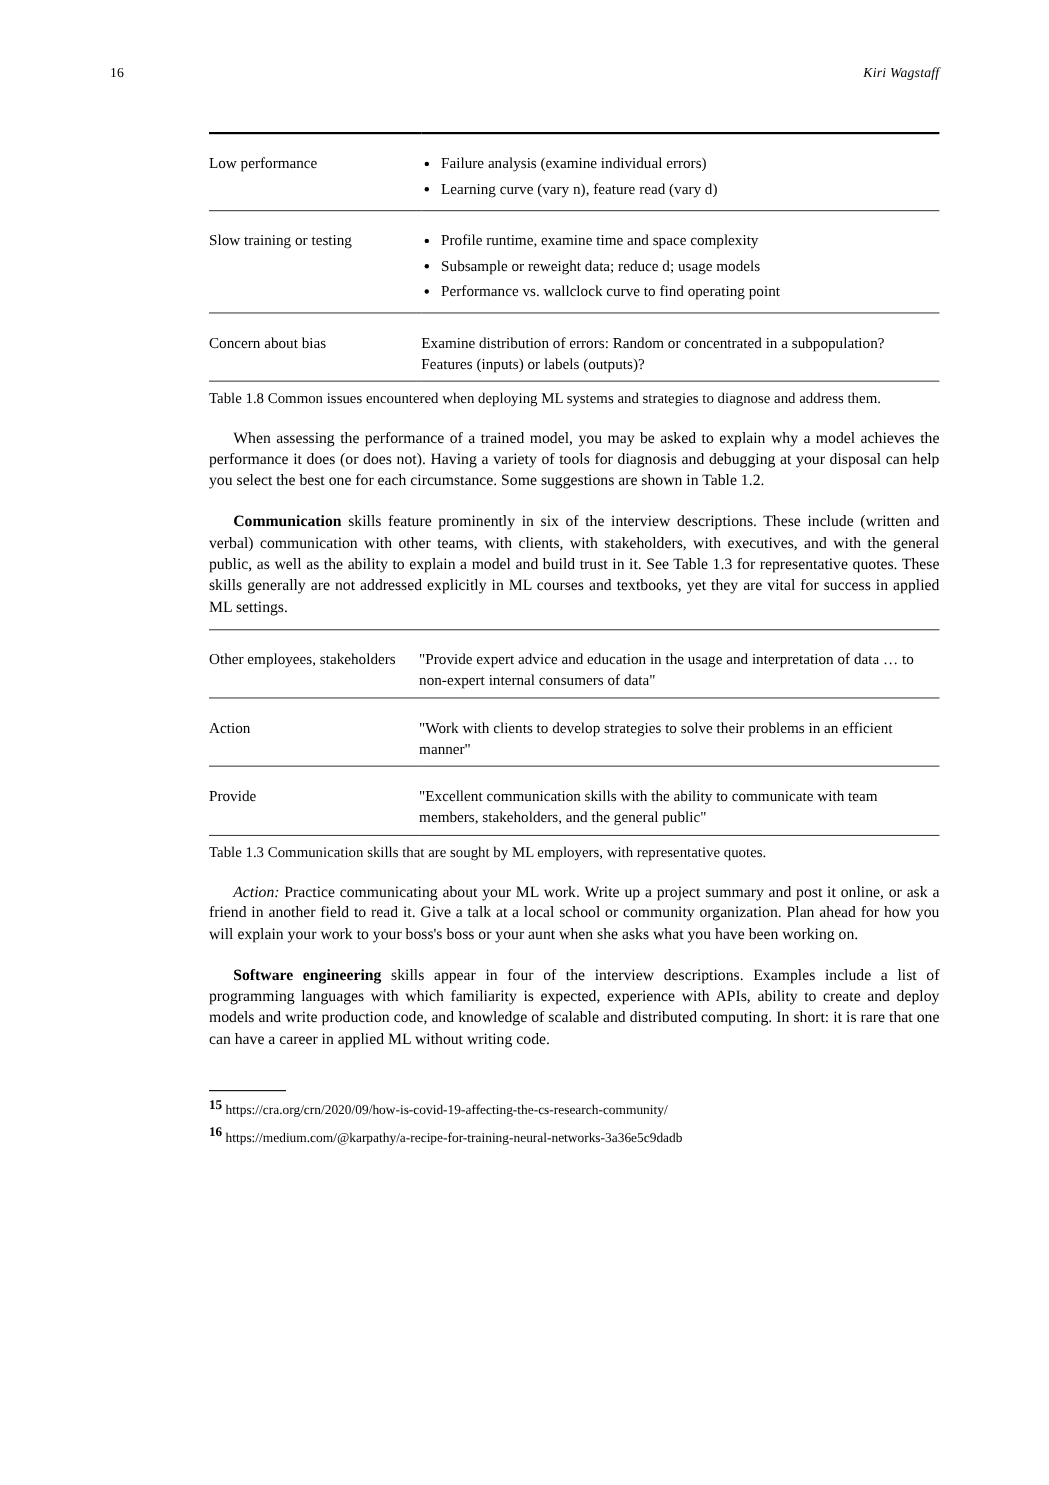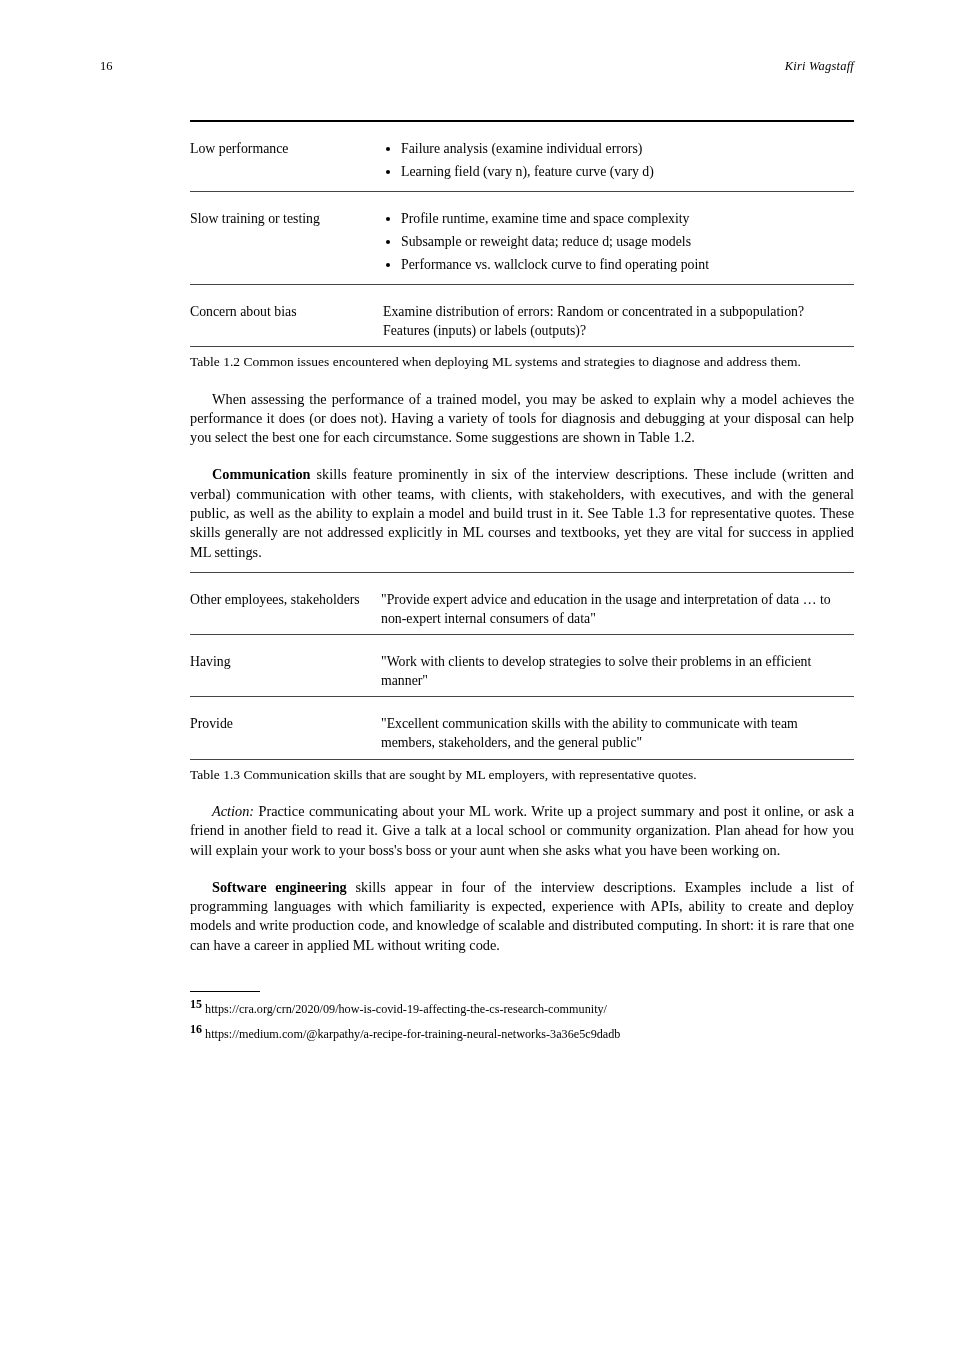--- a/index.html
+++ b/index.html
@@ -80,21 +80,21 @@
 
   <div class="content">
 
     <table class="tbl t1">
       <tbody>
           <tr class="hr-top">
         <td class="col1">Low performance</td>
         <td>
           <ul class="bullets">
             <li>Failure analysis (examine individual errors)</li>
-            <li>Learning field (vary n), feature curve (vary d)</li>
+            <li>Learning curve (vary n), feature read (vary d)</li>
           </ul>
         </td>
       </tr>
       <tr class="sep">
         <td class="col1">Slow training or testing</td>
         <td>
           <ul class="bullets">
             <li>Profile runtime, examine time and space complexity</li>
             <li>Subsample or reweight data; reduce d; usage models</li>
             <li>Performance vs. wallclock curve to find operating point</li>
@@ -102,36 +102,36 @@
         </td>
       </tr>
       <tr class="sep bot">
         <td class="col1">Concern about bias</td>
         <td>
           <span>Examine distribution of errors: Random or concentrated in a subpopulation? Features (inputs) or labels (outputs)?</span>
         </td>
       </tr>
     </tbody>
       </table>
-    <div class="tbl-caption">Table 1.2 Common issues encountered when deploying ML systems and strategies to diagnose and address them.</div>
+    <div class="tbl-caption">Table 1.8 Common issues encountered when deploying ML systems and strategies to diagnose and address them.</div>
 
     <p class="para para-indent">When assessing the performance of a trained model, you may be asked to explain why a model achieves the performance it does (or does not). Having a variety of tools for diagnosis and debugging at your disposal can help you select the best one for each circumstance. Some suggestions are shown in Table 1.2.</p>
 
     <p class="para para-indent">
       <b>Communication</b><span> skills feature prominently in six of the interview descriptions. These include (written and verbal) communication with other teams, with clients, with stakeholders, with executives, and with the general public, as well as the ability to explain a model and build trust in it. See Table 1.3 for representative quotes. These skills generally are not addressed explicitly in ML courses and textbooks, yet they are vital for success in applied ML settings.</span>
     </p>
 
     <table class="tbl t2" style="margin-top:10px;">
       <tbody>
       <tr class="sep">
         <td class="colA">Other employees, stakeholders</td>
         <td class="colB">"Provide expert advice and education in the usage and interpretation of data … to non-expert internal consumers of data"</td>
       </tr>
       <tr class="sep">
-        <td class="colA">Having</td>
+        <td class="colA">Action</td>
         <td class="colB">"Work with clients to develop strategies to solve their problems in an efficient manner"</td>
       </tr>
       <tr class="sep bot">
         <td class="colA">Provide</td>
         <td class="colB">"Excellent communication skills with the ability to communicate with team members, stakeholders, and the general public"</td>
       </tr>
     </tbody>
       </table>
     <div class="tbl-caption">Table 1.3 Communication skills that are sought by ML employers, with representative quotes.</div>
 

